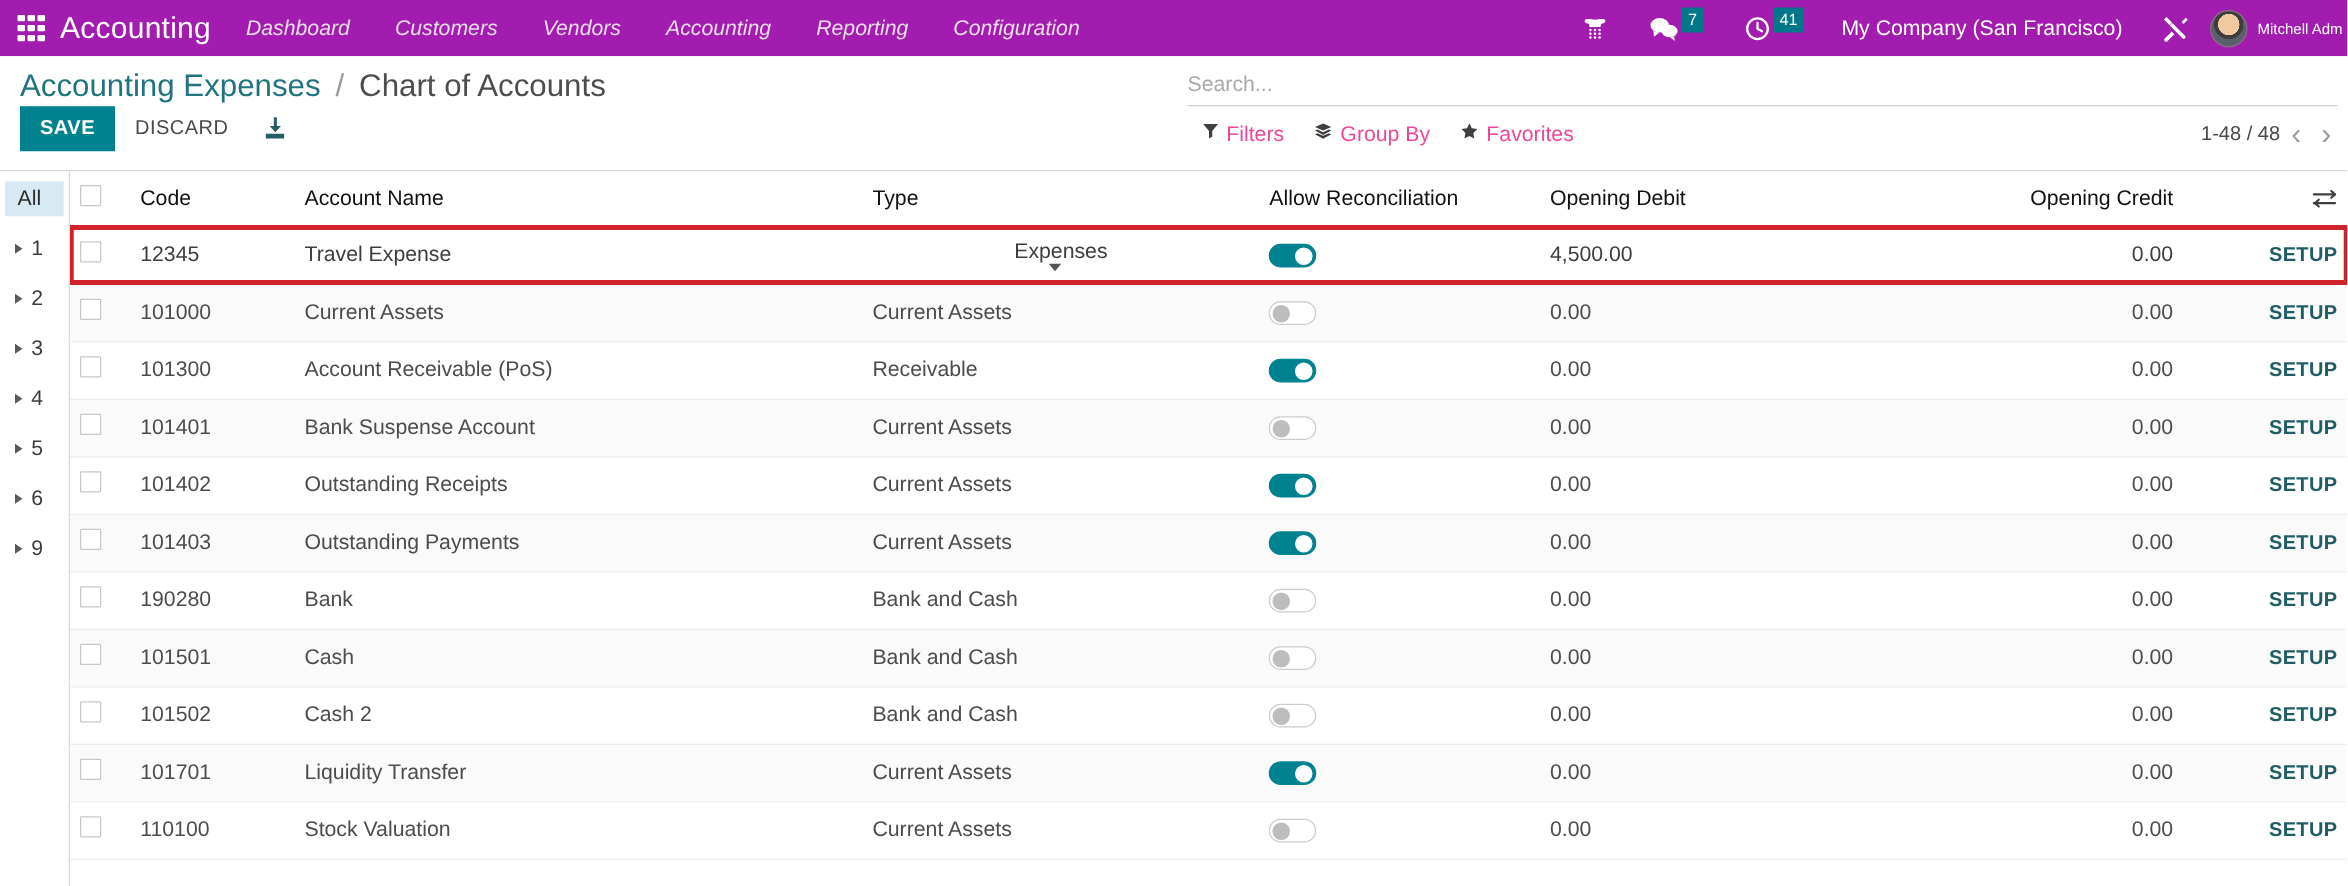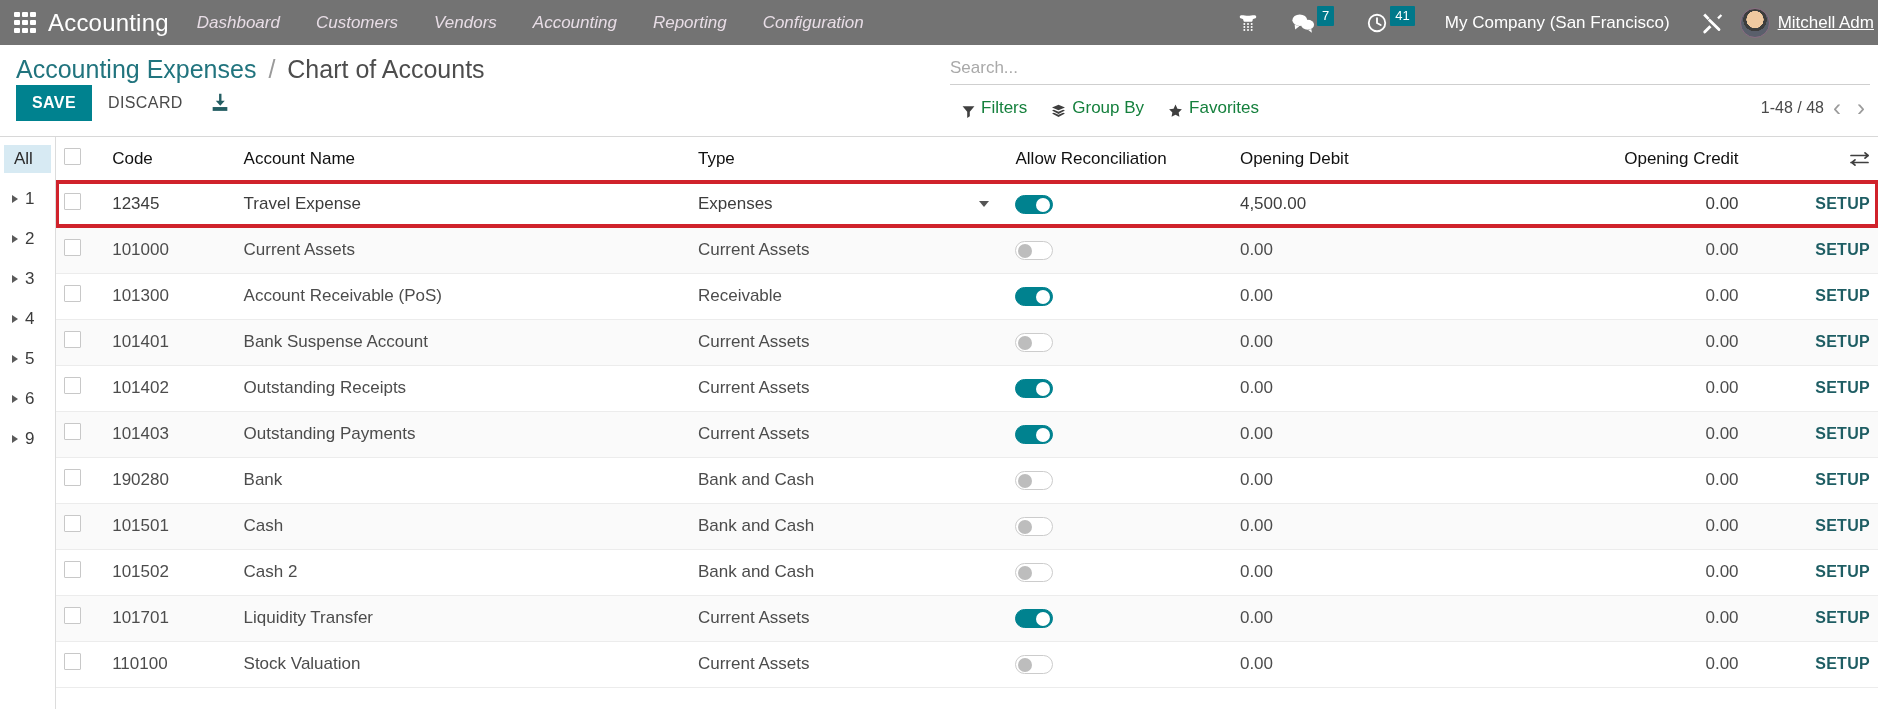--- a/index.html
+++ b/index.html
@@ -6,21 +6,21 @@
   html, body {
     width: 1878px; height: 709px;
     font-family: "Liberation Sans", sans-serif;
     background: #ffffff;
     overflow: hidden;
   }
 
   
   .navbar {
     height: 45px;
-    background: #737373;
+    background: #a21caf;
     display: flex;
     align-items: center;
     color: #f0e7ee;
     position: relative;
     white-space: nowrap;
   }
   .apps-grid {
     width: 26px; height: 26px;
     margin-left: 12px; margin-right: 8px;
     display: grid;
@@ -76,21 +76,21 @@
     cursor: pointer;
   }
   .avatar {
     width: 30px; height: 30px;
     border-radius: 50%;
     background: radial-gradient(circle at 50% 38%, #f0c9a0 0 38%, #3d3d3d 39% 52%, #5a5f6b 53% 100%);
     border: 1px solid #8a6c82;
     flex: none;
     margin-right: 8px;
   }
-  .user-name { font-size: 17px; color: #ffffff; cursor: pointer; text-decoration: underline; }
+  .user-name { font-size: 12px; color: #ffffff; cursor: pointer; }
 
   svg.ic { display: block; }
 
   
   .control-panel {
     background: #ffffff;
     border-bottom: 1px solid #d8d8d8;
     position: relative;
     height: 92px;
   }
@@ -152,24 +152,24 @@
     background: transparent;
     font-family: "Liberation Sans", sans-serif;
   }
   .search-input::placeholder { color: #a9a9a9; }
   .filter-row {
     display: flex; align-items: center;
     margin-top: 11px;
     position: relative;
   }
   .filter-btn {
-    display: flex; align-items: flex-end;
+    display: flex; align-items: flex-start;
     gap: 6px;
     font-size: 17px;
-    color: #15803d;
+    color: #ec4899;
     padding: 2px 12px;
     cursor: pointer;
   }
   .pager {
     position: absolute; right: 6px; top: 0;
     display: flex; align-items: center;
     gap: 2px;
     font-size: 16px;
     color: #4a4a4a;
     white-space: nowrap;
@@ -260,21 +260,21 @@
 
   
   tr.row-edit {
     outline: 4px solid #d0222b;
     outline-offset: -3px;
     background: #ffffff !important;
     position: relative;
     z-index: 3;
   }
   tr.row-edit td { color: #3d3d3d; }
-  .type-cell { display: flex; align-items: center; justify-content: space-between; }
+  .type-cell { display: flex; align-items: center; justify-content: space-between; flex-direction: column; }
   .dd-caret {
     width: 0; height: 0;
     border-top: 6px solid #555;
     border-left: 5px solid transparent;
     border-right: 5px solid transparent;
     margin-right: 10px;
     cursor: pointer;
   }
 
   .toggle {

